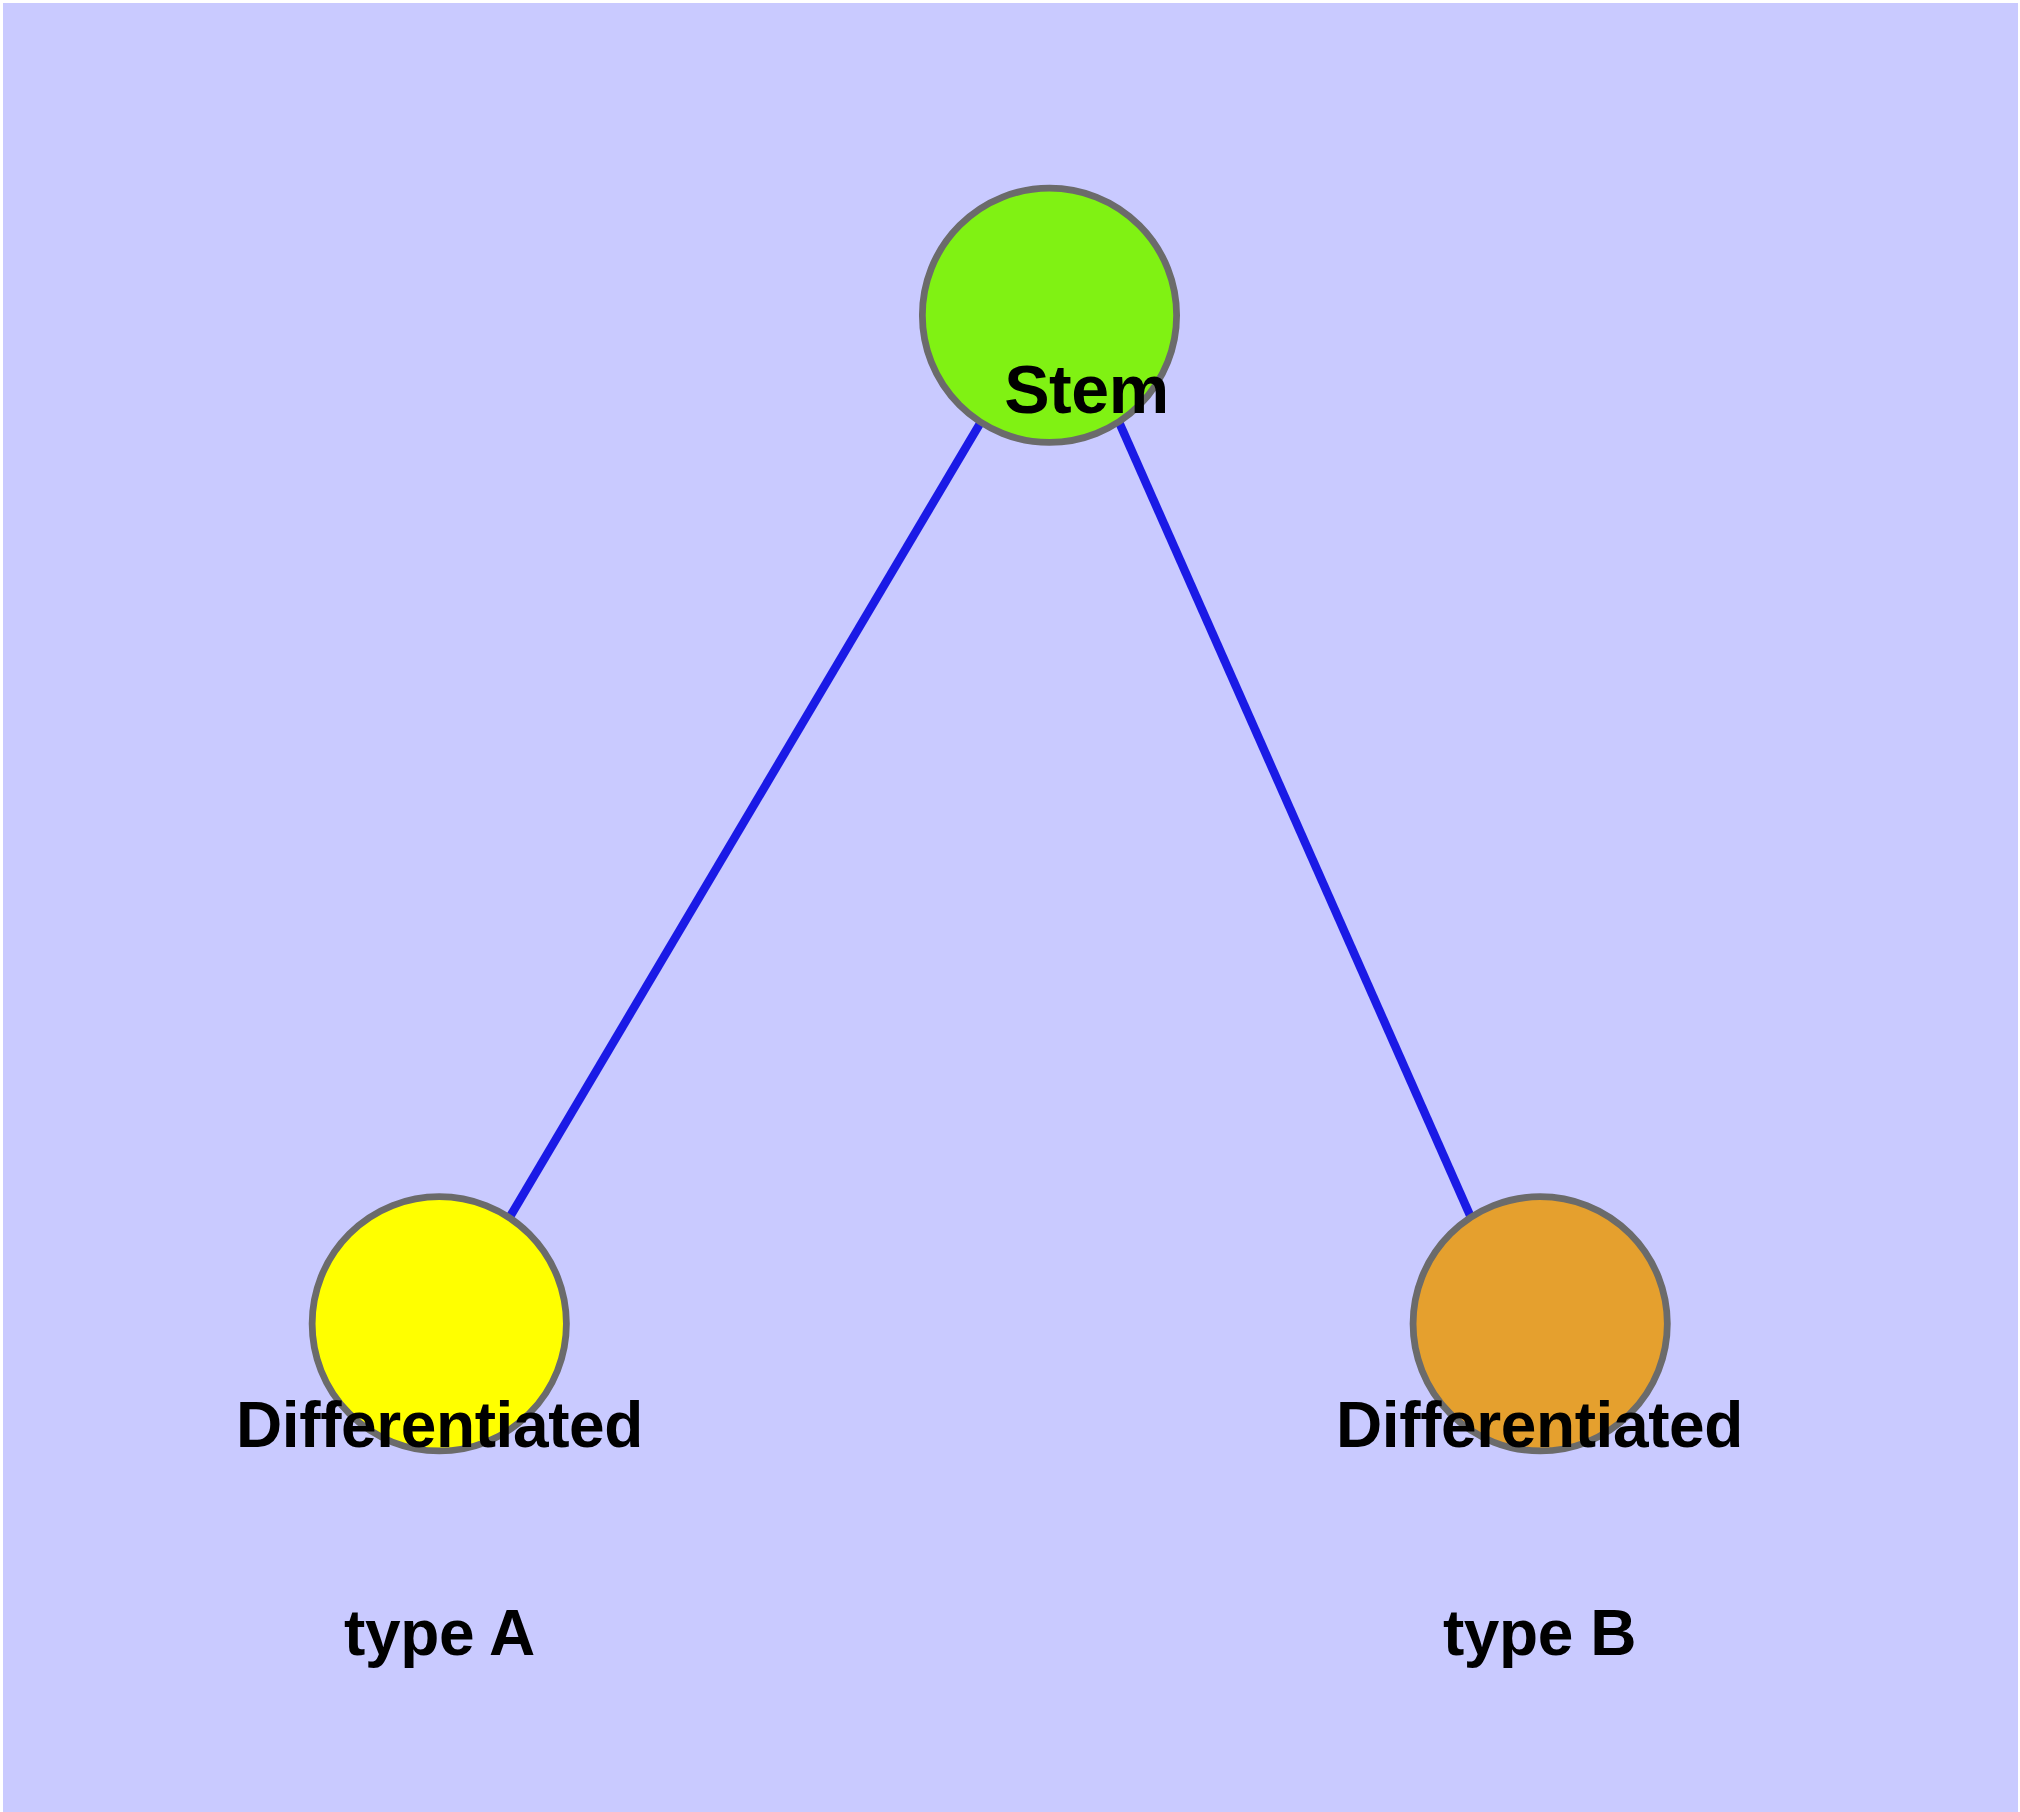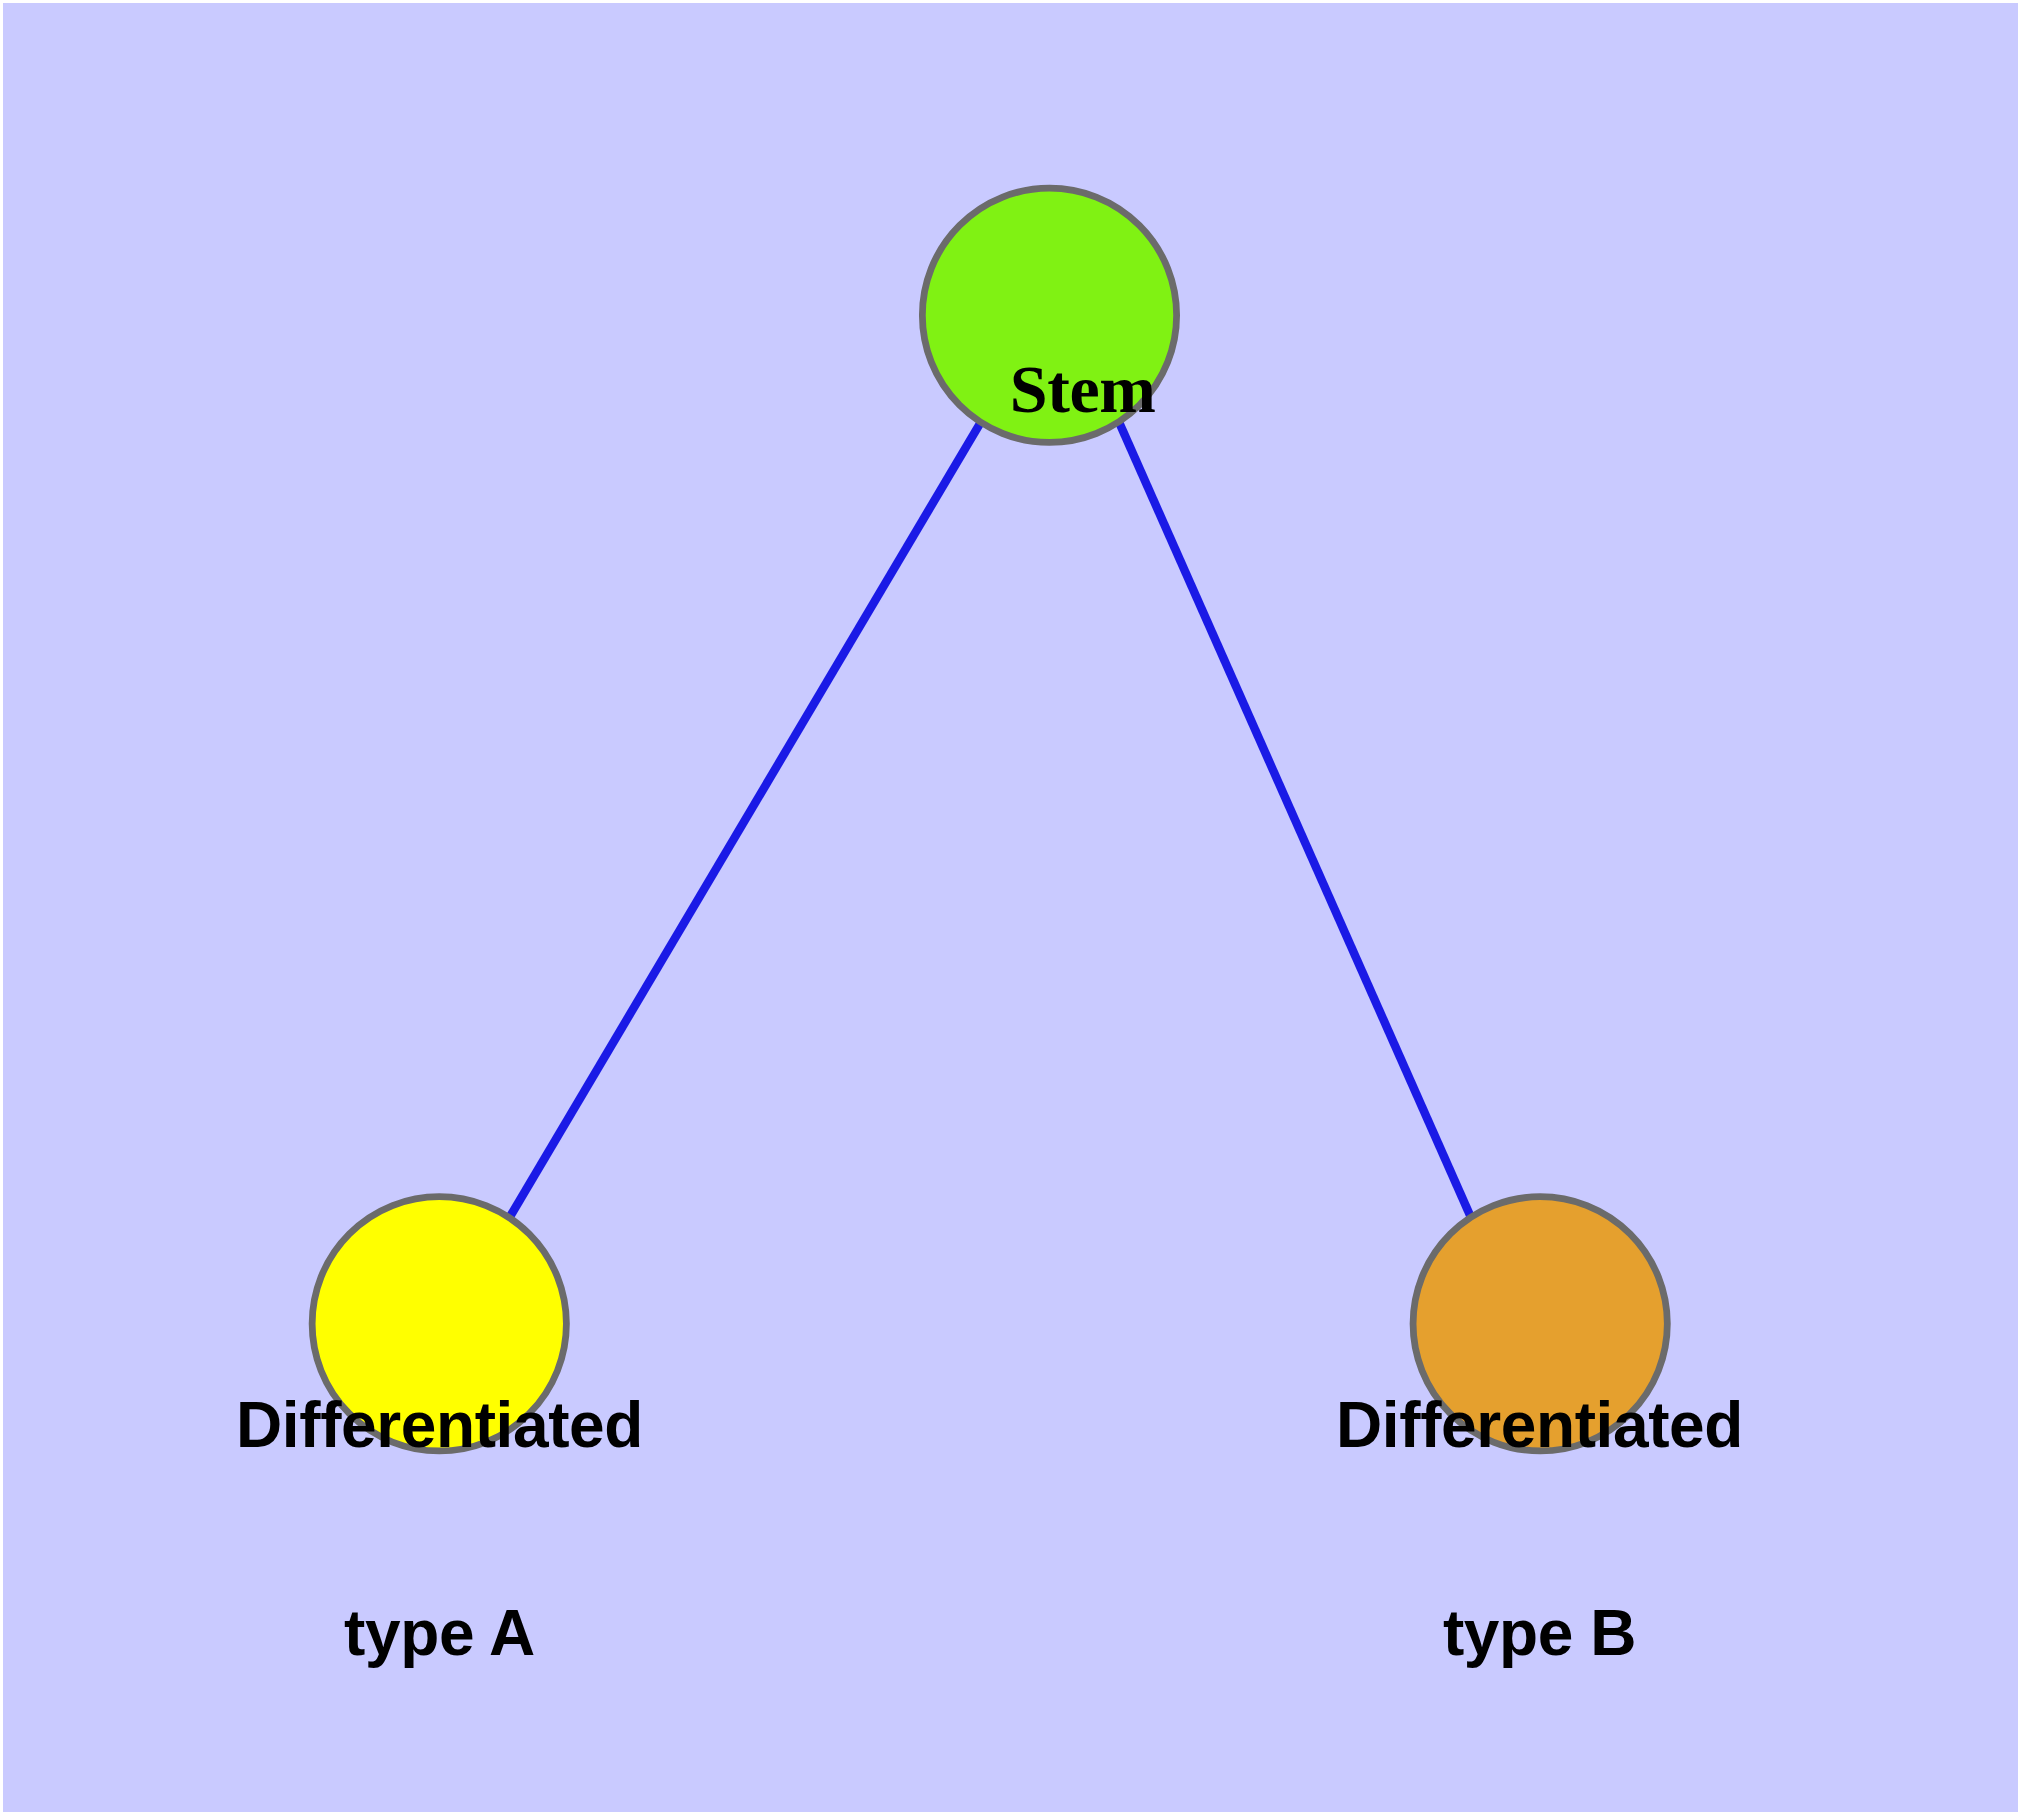--- a/index.html
+++ b/index.html
@@ -37,21 +37,20 @@
     text-align: center;
     font-weight: bold;
     color: #000000;
     white-space: pre;
     line-height: 1.08;
     letter-spacing: -0.4px;
     pointer-events: none;
   }
   .node-label.stem {
     font-size: 68px;
-    font-family: Liberation Serif, serif;
   }
   .node-label.leaf {
     font-size: 64px;
   }
 </style>
 </head>
 <body>
 
 <div id="canvas" style="background: rgb(255, 255, 255);">
 

